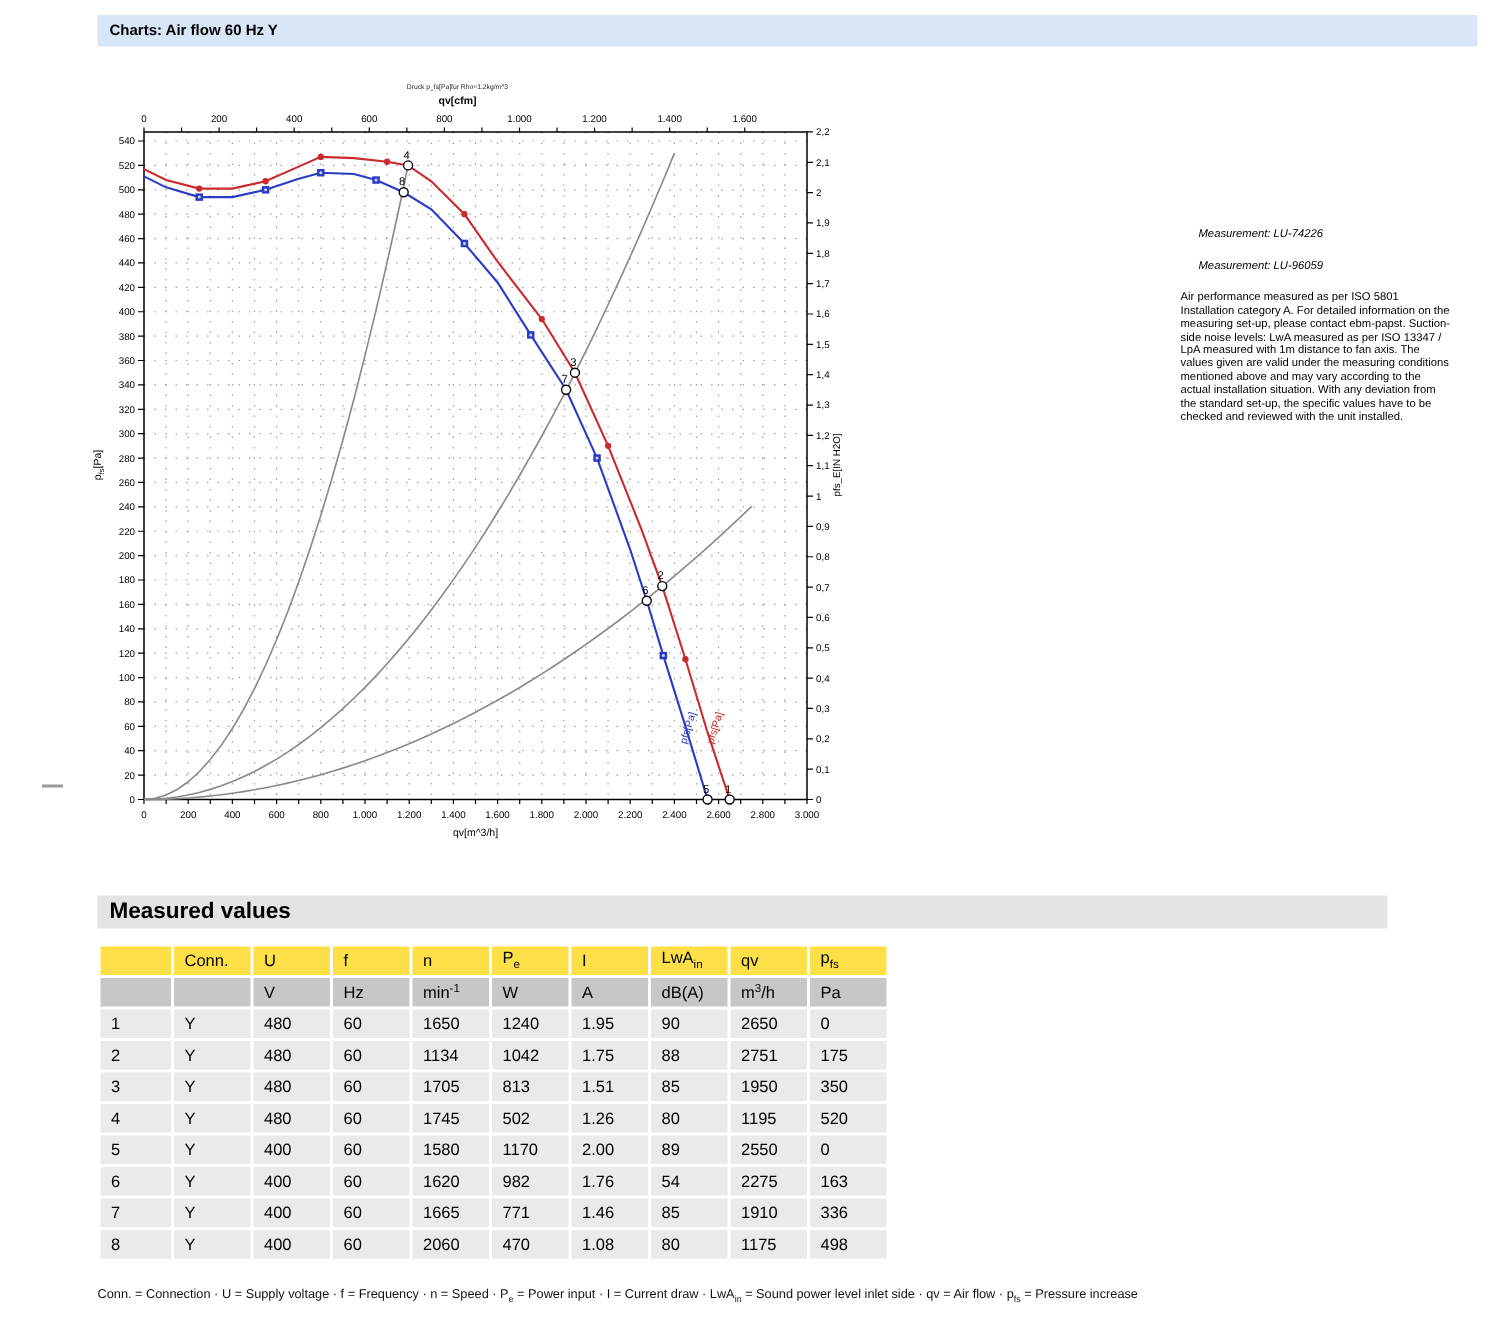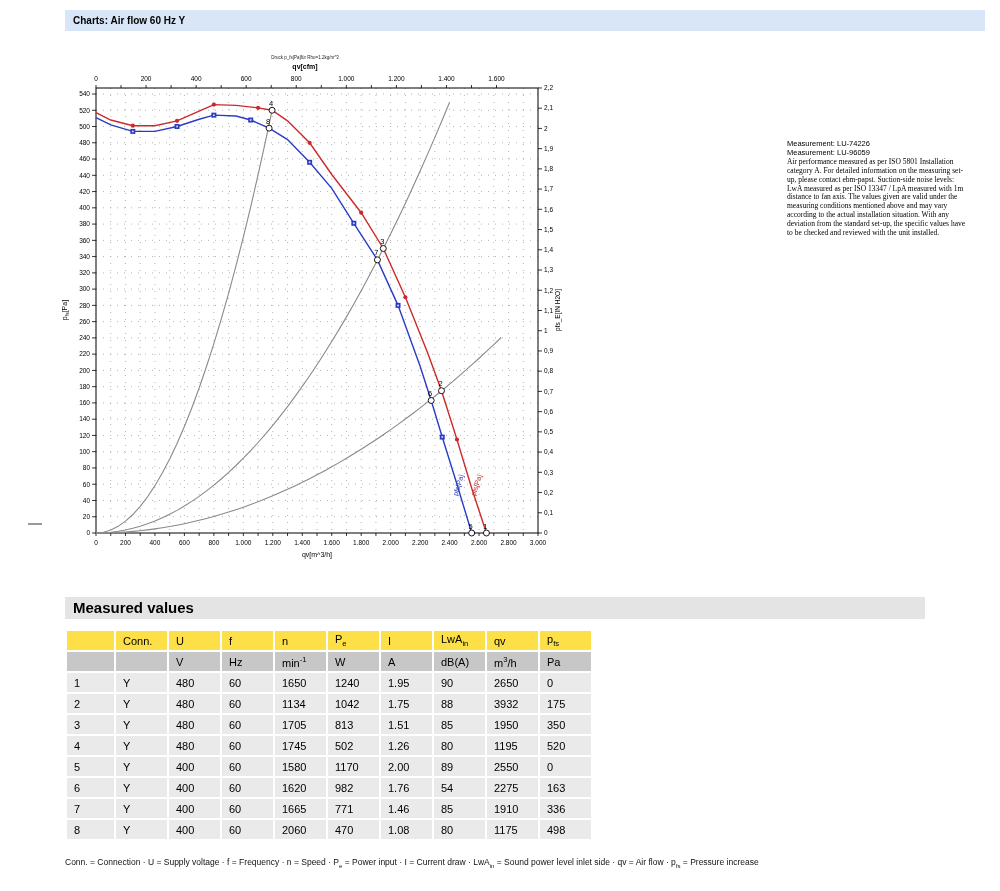--- a/index.html
+++ b/index.html
@@ -5,22 +5,22 @@
   html,body{margin:0;padding:0;}
   body{width:1000px;height:891px;position:relative;background:#fff;
        font-family:"Liberation Sans",sans-serif;color:#000;overflow:hidden;}
   .title-bar{position:absolute;left:65px;top:10px;width:920px;height:21px;
        background:#d9e6f7;font-size:10px;font-weight:bold;line-height:21px;padding-left:8px;box-sizing:border-box;}
   .section-bar{position:absolute;left:65px;top:597px;width:860px;height:22px;
        background:#e4e4e4;font-size:15px;font-weight:bold;line-height:22px;padding-left:8px;box-sizing:border-box;}
   #chart-wrap{position:absolute;left:55px;top:45px;width:520px;height:535px;}
   .margin-dash{position:absolute;left:28px;top:523px;width:14px;height:2px;background:#999;}
   .side-notes{position:absolute;left:787px;top:140px;width:180px;font-size:7.5px;line-height:8.9px;}
-  .side-notes .meas{margin:0;}
-  .side-notes .para{margin-top:0;font-family:Liberation Serif, serif;}
+  .side-notes .meas{margin:12px;font-style:italic;}
+  .side-notes .para{margin-top:0;}
   table.mv{position:absolute;left:65px;top:629px;border-collapse:separate;border-spacing:2px;}
   table.mv td{height:19px;font-size:11px;padding:0 0 0 7px;vertical-align:middle;}
   table.mv td:first-child{width:40px;}
   table.mv td{width:44px;}
   tr.hdr td{background:#fde047;font-weight:normal;}
   tr.unit td{background:#c7c7c7;}
   tr.data td{background:#eaeaea;}
   sub{font-size:0.7em;}
   sup{font-size:0.7em;}
   .footnote{position:absolute;left:65px;top:857px;width:760px;font-size:8.5px;color:#111;}
@@ -390,21 +390,21 @@
       </tr>
       <tr class="data">
         <td>2</td>
         <td>Y</td>
         <td>480</td>
         <td>60</td>
         <td>1134</td>
         <td>1042</td>
         <td>1.75</td>
         <td>88</td>
-        <td>3932</td>
+        <td>2751</td>
         <td>175</td>
       </tr>
       <tr class="data">
         <td>3</td>
         <td>Y</td>
         <td>480</td>
         <td>60</td>
         <td>1705</td>
         <td>813</td>
         <td>1.51</td>

